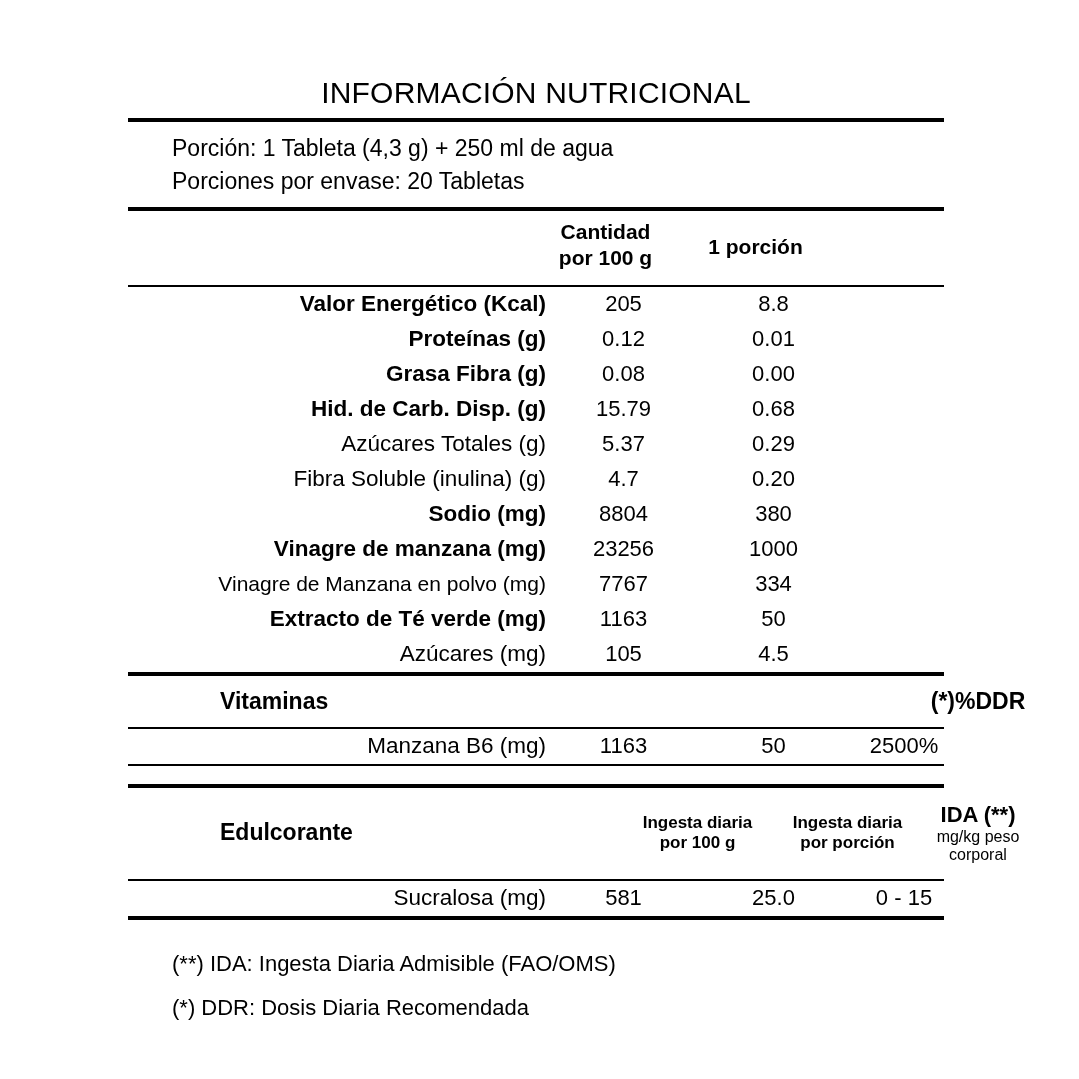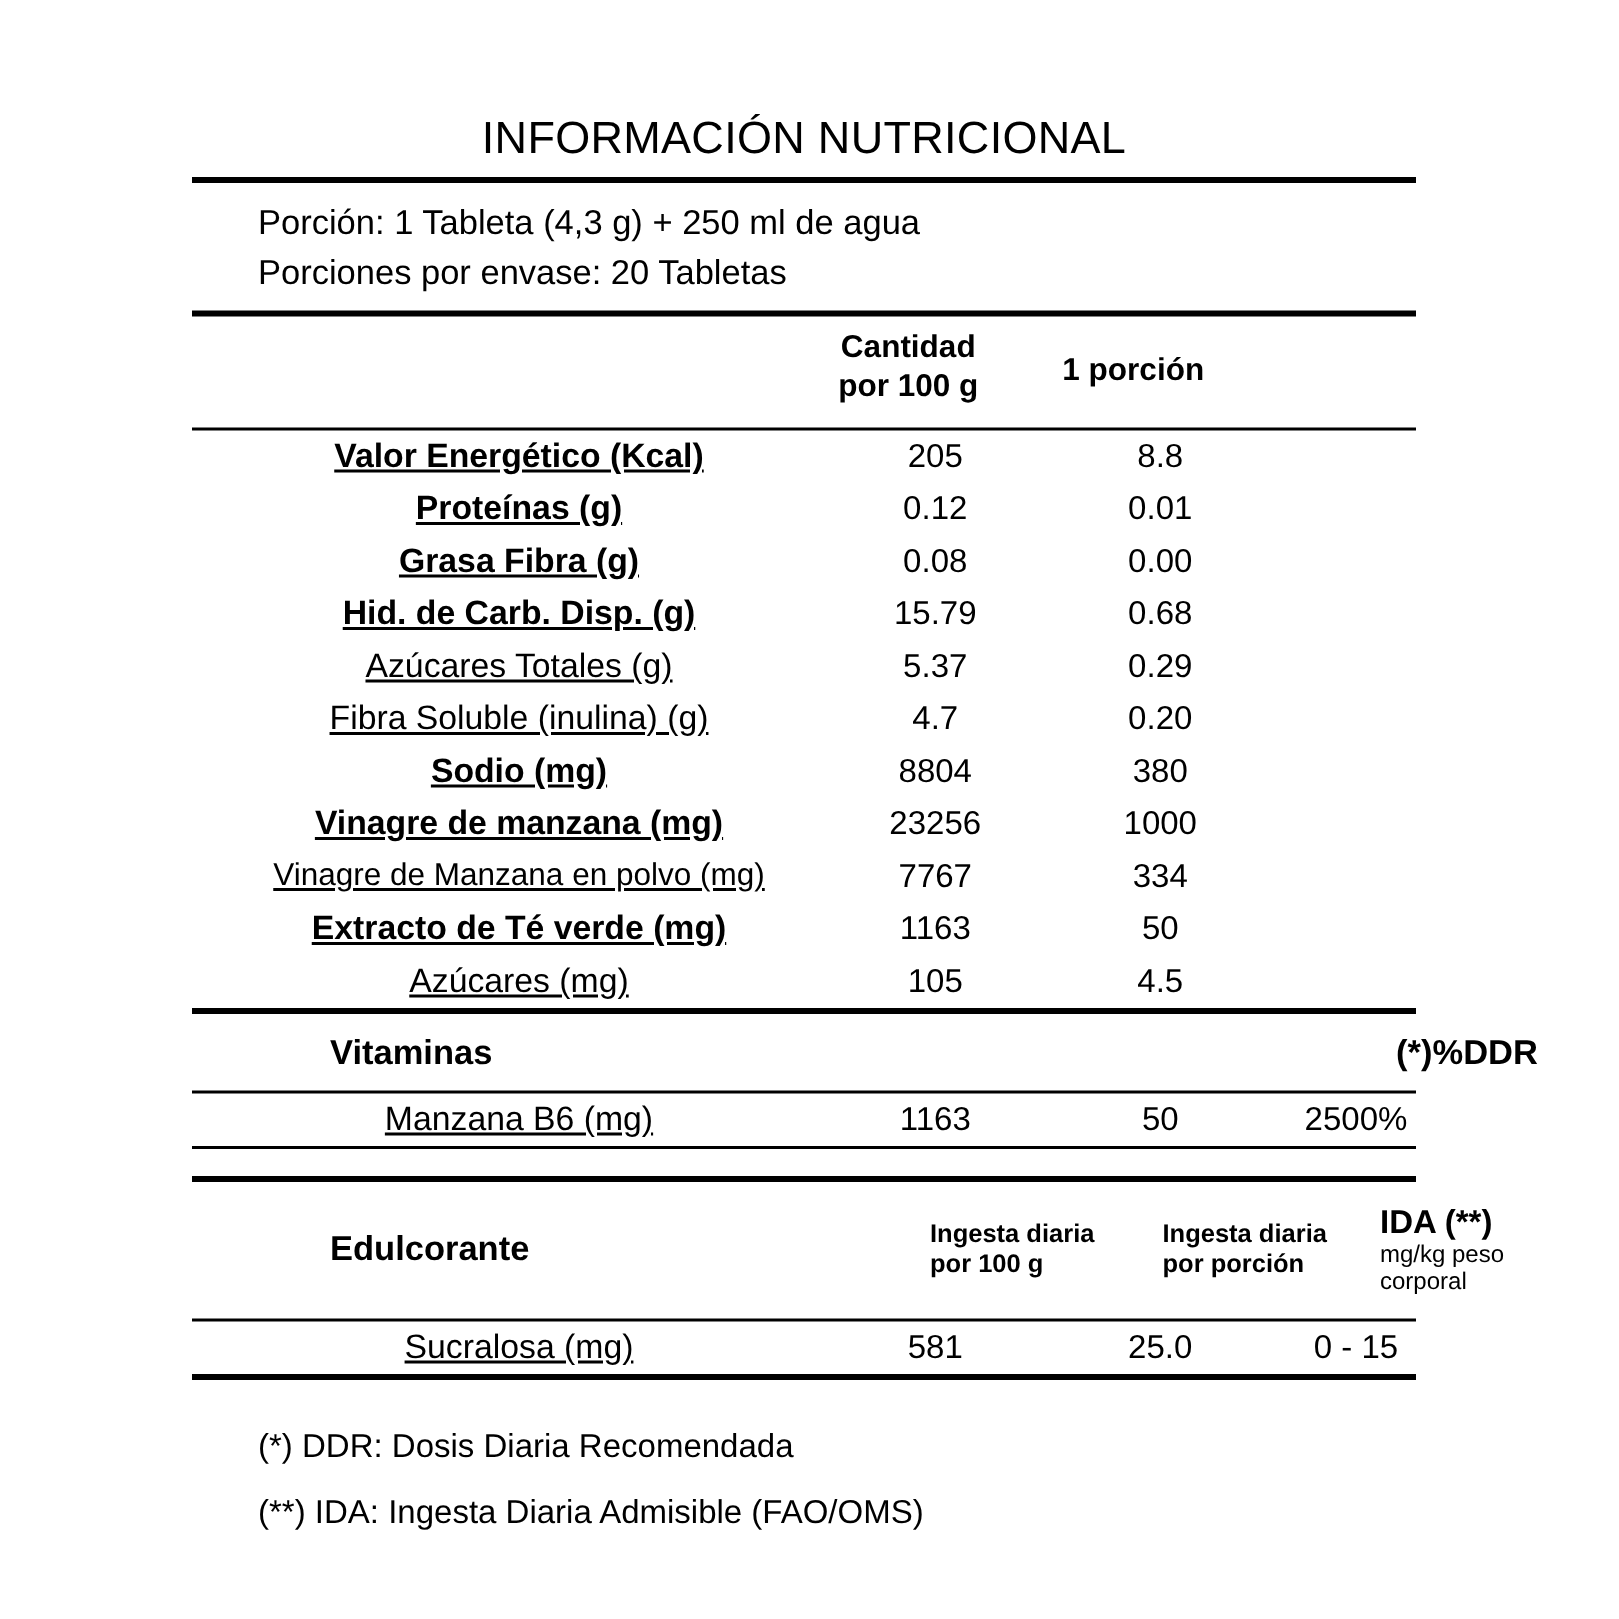--- a/index.html
+++ b/index.html
@@ -78,40 +78,40 @@
   .head-row td.col-name { text-align: left; }
 
   .head-100 { transform: translateY(-2px); }
 
   .data-row td {
     font-size: 22px;
     padding: 4.5px 0;
     text-align: center;
   }
   .data-row td.name {
-    text-align: center;
+    text-align: right;
     padding-left: 18px;
     font-size: 22.5px;
-    text-decoration: underline;
   }
   .data-row td.name.bold { font-weight: bold; }
   .data-row td.name.small { font-size: 21px; }
 
   
   .band-row td {
     font-size: 23px;
     font-weight: bold;
     padding: 12px 0;
   }
   .band-row td.name { text-align: left; padding-left: 92px; }
   .band-row td.right { text-align: center; }
 
   
   .sweet-head td {
     padding: 14px 0;
+    text-align: center;
     line-height: 1.2;
   }
   .sweet-head td.name {
     text-align: left;
     padding-left: 92px;
     font-size: 23px;
     font-weight: bold;
   }
   .sweet-head .sub {
     font-size: 17px;
@@ -297,17 +297,17 @@
         <td class="col-per100">581</td>
         <td class="col-port">25.0</td>
         <td class="col-ddr">0 - 15</td>
       </tr>
     </tbody>
   </table>
 
   <div class="rule-thick"></div>
 
   <div class="footnotes">
+    <div>(**) IDA: Ingesta Diaria Admisible (FAO/OMS)</div>
     <div>(*) DDR: Dosis Diaria Recomendada</div>
-    <div>(**) IDA: Ingesta Diaria Admisible (FAO/OMS)</div>
   </div>
 
 </div>
 
 </body></html>

